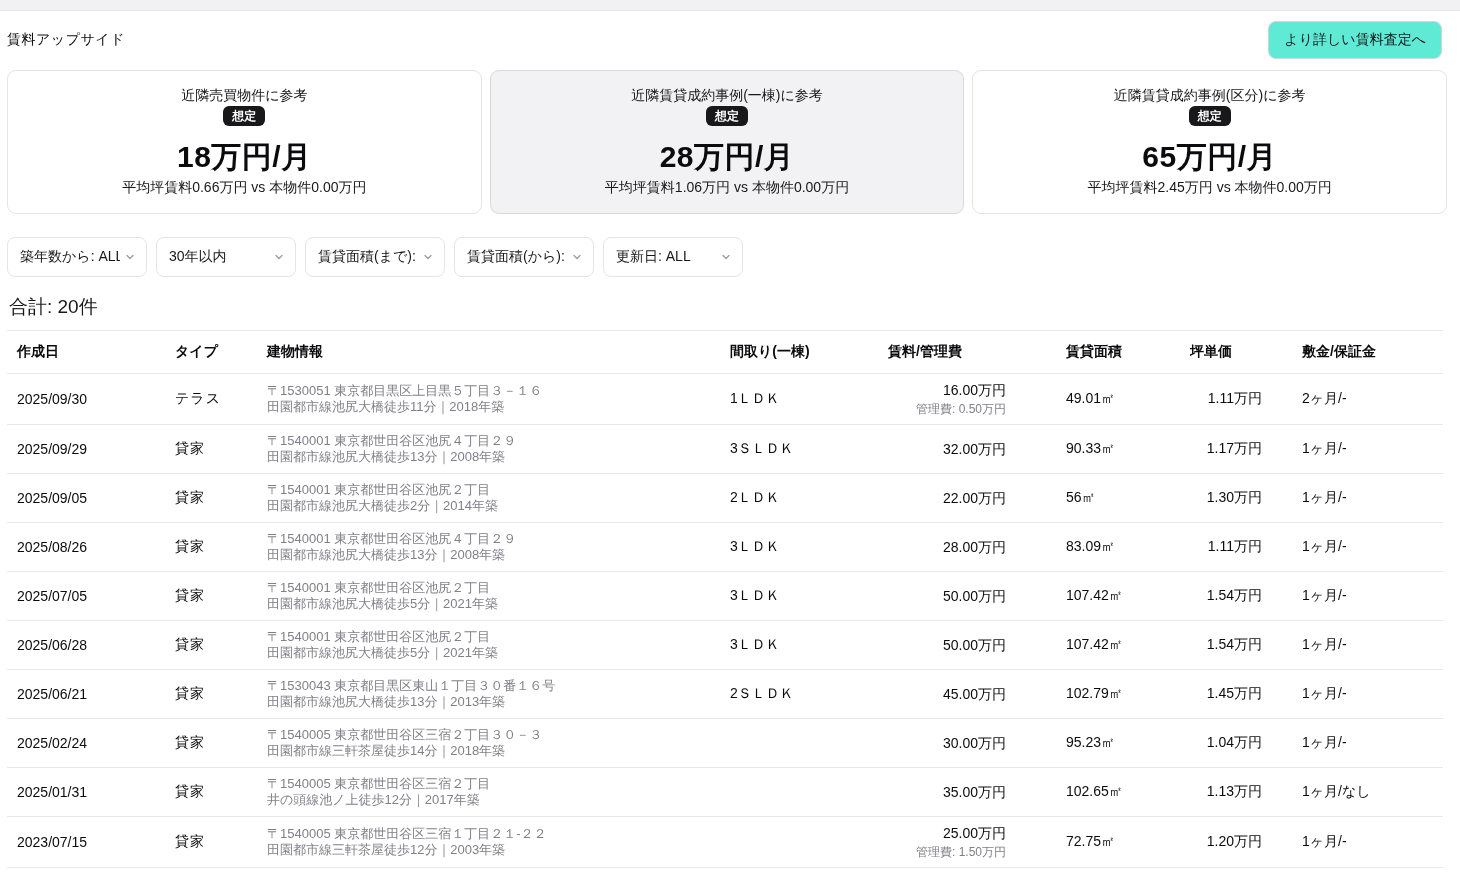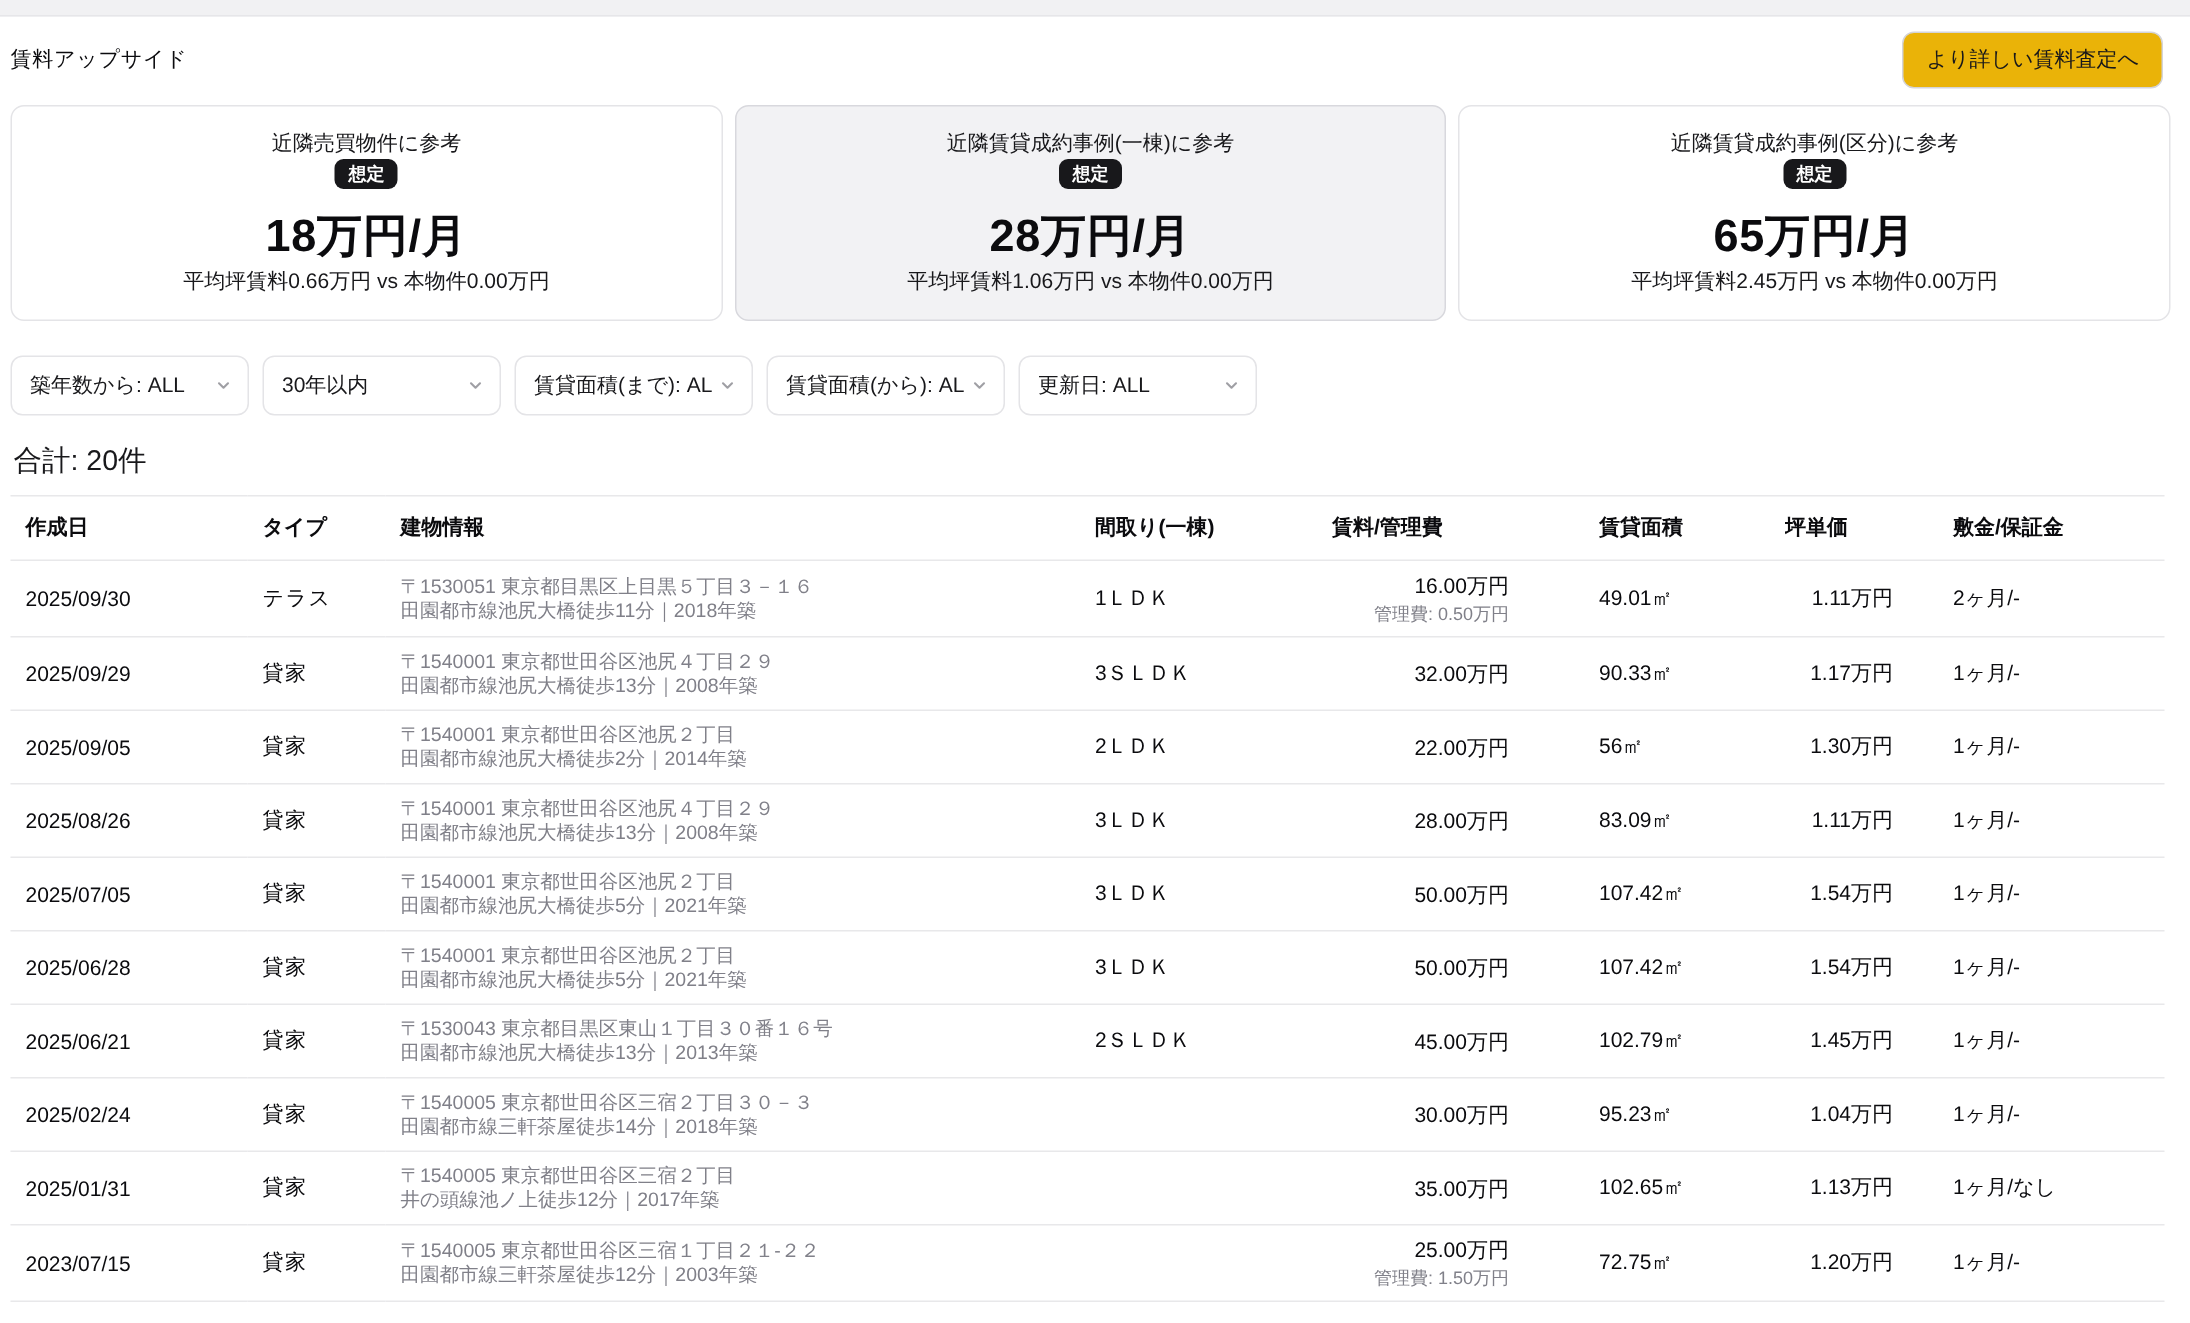--- a/index.html
+++ b/index.html
@@ -10,21 +10,21 @@
     color: #0b0b0e;
   }
   .topstrip { height: 11px; background: #f1f1f3; border-bottom: 1px solid #e6e6e9; }
 
   .header {
     display: flex; justify-content: space-between; align-items: center;
     padding: 10px 18px 11px 7px;
   }
   .page-title { font-size: 14px; font-weight: 400; letter-spacing: 0.5px; }
   .cta-btn {
-    font-family: inherit; font-size: 14px; color: #18181b; background: #eab308;
+    font-family: inherit; font-size: 14px; color: #18181b; background: #5eead4;
     border: 1px solid #d4d4d8; border-radius: 8px; padding: 9px 15px; cursor: pointer;
   }
 
   .cards { display: flex; gap: 8px; padding: 0 13px 0 7px; }
   .card {
     flex: 1; height: 144px; border: 1px solid #e4e4e7; border-radius: 9px;
     padding: 16px 10px; text-align: center;
     display: flex; flex-direction: column; justify-content: space-between; align-items: center;
     background: #fff; cursor: pointer;
   }
@@ -33,21 +33,21 @@
   .card-value-row { display: flex; align-items: center; justify-content: center; gap: 11px; flex-direction: column; }
   .badge {
     background: #18181b; color: #fff; font-size: 12px; font-weight: 600;
     padding: 4px 9px; border-radius: 6px; line-height: 1;
   }
   .card-value { font-size: 30px; font-weight: 700; letter-spacing: 0.5px; }
   .card-sub { font-size: 14px; color: #18181b; }
 
   .filters { display: flex; gap: 9px; padding: 23px 0 0 7px; }
   .filter {
-    width: 159px; height: 40px; background: #fff;
+    width: 140px; height: 40px; background: #fff;
     border: 1px solid #e4e4e7; border-radius: 8px;
     display: flex; align-items: center; justify-content: space-between;
     padding: 0 10px 0 12px; font-size: 14px; color: #18181b; cursor: pointer;
     font-family: inherit;
   }
   .filter-label { white-space: nowrap; overflow: hidden; text-align: left; }
   .chev { flex: 0 0 auto; opacity: 0.55; margin-left: 4px; }
 
   .total { font-size: 19px; color: #18181b; padding: 17px 12px 10px 9px; }
 

